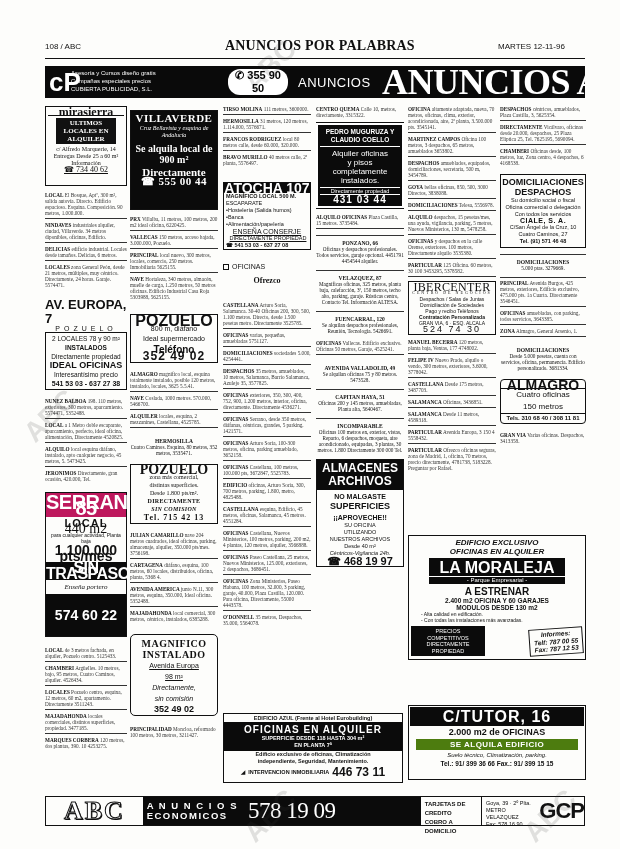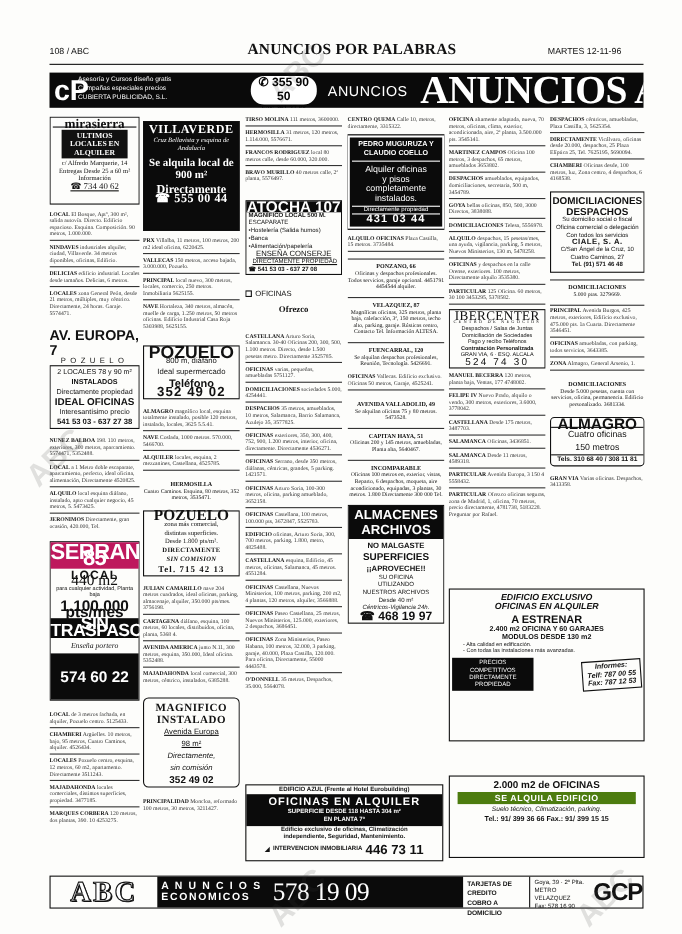--- a/index.html
+++ b/index.html
@@ -127,21 +127,21 @@
   .domic-box { border: 1.5px solid #111; text-align: center; font-family: "Liberation Sans", sans-serif; padding: 2px 0; margin: 6px 0; }
   .domic-box .h { font-size: 9px; font-weight: bold; line-height: 10px; }
   .domic-box .l { font-size: 5.5px; line-height: 7px; }
   .domic-box .c { font-size: 7px; font-weight: bold; letter-spacing: 0.5px; }
 
   .almagro { border: 1.5px solid #111; border-radius: 4px; text-align: center; font-family: "Liberation Sans", sans-serif; padding: 2px 0; margin: 8px 0; }
   .almagro .h { font-size: 14px; font-weight: bold; border-bottom: 1px solid #111; }
   .almagro .l { font-size: 8px; line-height: 12px; }
   .almagro .p { font-size: 6px; font-weight: bold; border-top: 1px solid #111; padding-top: 1px; }
 
-  .moraleja { left: 408px; top: 535px; width: 178px; height: 139px; border: 1.5px solid #111; text-align: center; font-family: "Liberation Sans", sans-serif; padding: 2px; }
+  .moraleja { left: 408px; top: 535px; width: 178px; height: 125px; border: 1.5px solid #111; text-align: center; font-family: "Liberation Sans", sans-serif; padding: 2px; }
   .moraleja .h1 { font-size: 8px; font-weight: bold; font-style: italic; line-height: 9px; }
   .moraleja .h2 { background: #0b0b0b; color: #fff; margin: 2px 18px; padding: 1px 0; }
   .moraleja .h2 .n { font-size: 16px; font-weight: bold; letter-spacing: 0; line-height: 17px; }
   .moraleja .h2 .s { font-size: 6px; border-top: 1px solid #fff; }
   .moraleja .est { font-size: 10px; font-weight: bold; margin-top: 2px; }
   .moraleja .b { font-size: 6.5px; font-weight: bold; line-height: 7px; }
   .moraleja .l { font-size: 5px; line-height: 6px; text-align: left; padding-left: 10px; }
   .moraleja .foot { display: flex; justify-content: space-between; align-items: center; margin-top: 3px; }
   .moraleja .precios { background: #0b0b0b; color: #fff; font-size: 5.5px; padding: 2px; width: 74px; line-height: 6.5px; }
   .moraleja .inf { border: 1.5px solid #111; font-size: 6.5px; font-weight: bold; font-style: italic; padding: 1px 4px; transform: rotate(-4deg); line-height: 7.5px; }
@@ -464,20 +464,24 @@
     <div class="l">150 metros</div>
     <div class="p">Tels. 310 68 40 / 308 11 81</div>
   </div>
 
   <div class="ad-text" style="border-bottom:none;"><b>GRAN VIA</b> <span class="body">Varias oficinas. Despachos, 3413358.</span></div>
 </div>
 
 <div class="abs moraleja">
   <div class="h1">EDIFICIO EXCLUSIVO</div>
   <div class="h1">OFICINAS EN ALQUILER</div>
+  <div class="h2">
+    <div class="n">LA MORALEJA</div>
+    <div class="s">- Parque Empresarial -</div>
+  </div>
   <div class="est">A ESTRENAR</div>
   <div class="b">2.400 m2 OFICINA Y 60 GARAJES</div>
   <div class="b">MODULOS DESDE 130 m2</div>
   <div class="l">- Alta calidad en edificación.</div>
   <div class="l">- Con todas las instalaciones más avanzadas.</div>
   <div class="foot">
     <div class="precios">
       <div>PRECIOS</div>
       <div>COMPETITIVOS</div>
       <div>DIRECTAMENTE</div>
@@ -501,20 +505,21 @@
   <div class="l">Edificio exclusivo de oficinas, Climatización</div>
   <div class="l">independiente, Seguridad, Mantenimiento.</div>
   <div class="foot">
     <span>◢</span>
     <span>INTERVENCION INMOBILIARIA</span>
     <span class="ph">446 73 11</span>
   </div>
 </div>
 
 <div class="abs tutor">
+  <div class="h">C/TUTOR, 16</div>
   <div class="m2">2.000 m2 de OFICINAS</div>
   <div class="se">SE ALQUILA EDIFICIO</div>
   <div class="i">Suelo técnico, Climatización, parking.</div>
   <div class="t">Tel.: 91/ 399 36 66 Fax.: 91/ 399 15 15</div>
 </div>
 
 <div class="abs footer-bar">
   <div class="abc">ABC</div>
   <div class="black">
     <div class="words">

